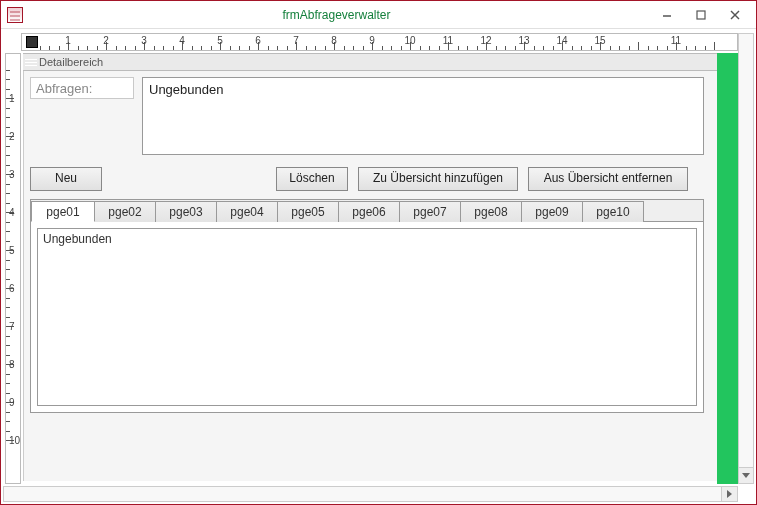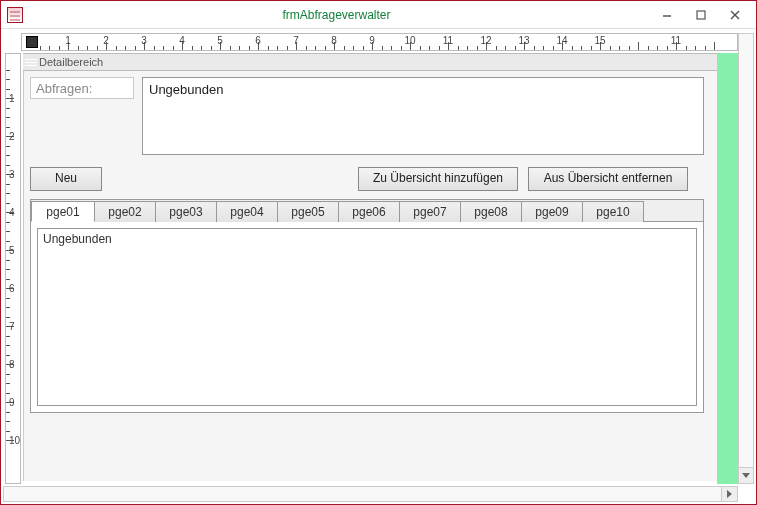--- a/index.html
+++ b/index.html
@@ -89,21 +89,21 @@
   .rv-tick{position:absolute;left:0;height:1px;background:#555;}
   .rv-tick.major{width:8px;}
   .rv-tick.minor{width:4px;}
   .rv-lbl{position:absolute;left:3px;font-size:10px;color:#444;transform:translateY(-50%);}
   
   
   .design{
     position:absolute;
     left:22px; top:24px; right:18px; bottom:20px;
     overflow:hidden;
-    background:#86efac;
+    background:#22c55e;
   }
   .form-area{
     position:absolute;
     left:0;top:0;
     width:694px;
     height:440px;
     background:#fff;
   }
   .section-header{
     height:18px;
@@ -401,20 +401,21 @@
             </div>
           <span>Detailbereich</span>
         </div>
         <div class="section-body">
 
           <div class="ctl-label" style="left:6px;top:6px;width:104px;height:22px;">Abfragen:</div>
 
           <div class="ctl-textbox" style="left:118px;top:6px;width:562px;height:78px;">Ungebunden</div>
 
           <div class="ctl-button" style="left:6px;top:96px;width:72px;">Neu</div>
+          <div class="ctl-button" style="left:252px;top:96px;width:72px;">Löschen</div>
           <div class="ctl-button" style="left:334px;top:96px;width:160px;">Zu Übersicht hinzufügen</div>
           <div class="ctl-button" style="left:504px;top:96px;width:160px;">Aus Übersicht entfernen</div>
 
           <div class="tabctl" style="left:6px;top:128px;width:674px;height:214px;">
             <div class="tabs" id="tabs-row">
                 <div class="tab active">pge01</div>
                 <div class="tab">pge02</div>
                 <div class="tab">pge03</div>
                 <div class="tab">pge04</div>
                 <div class="tab">pge05</div>

